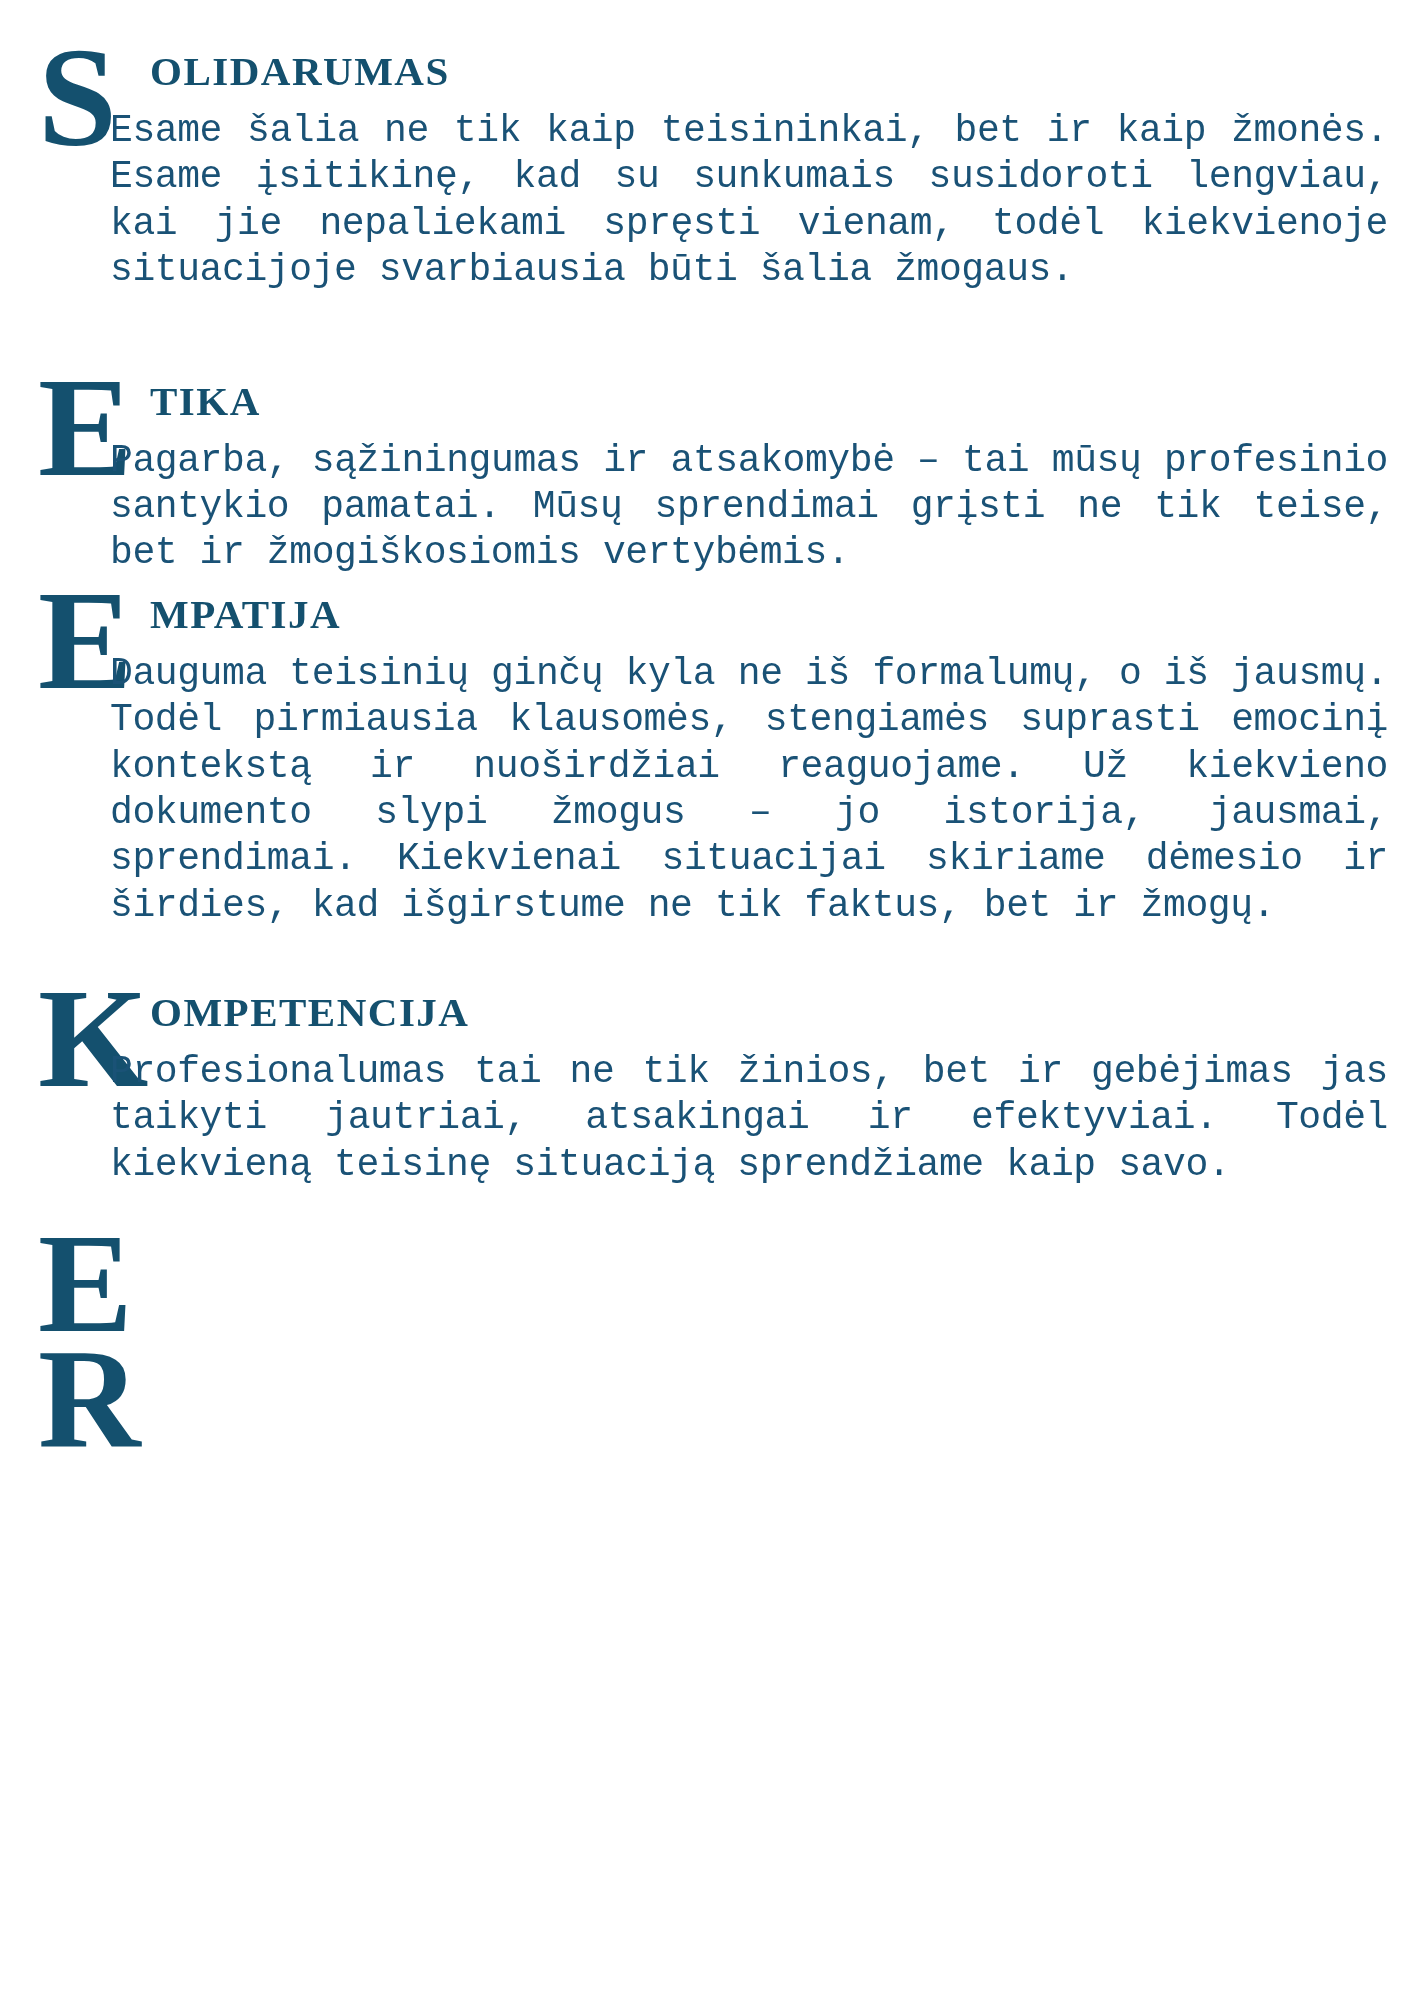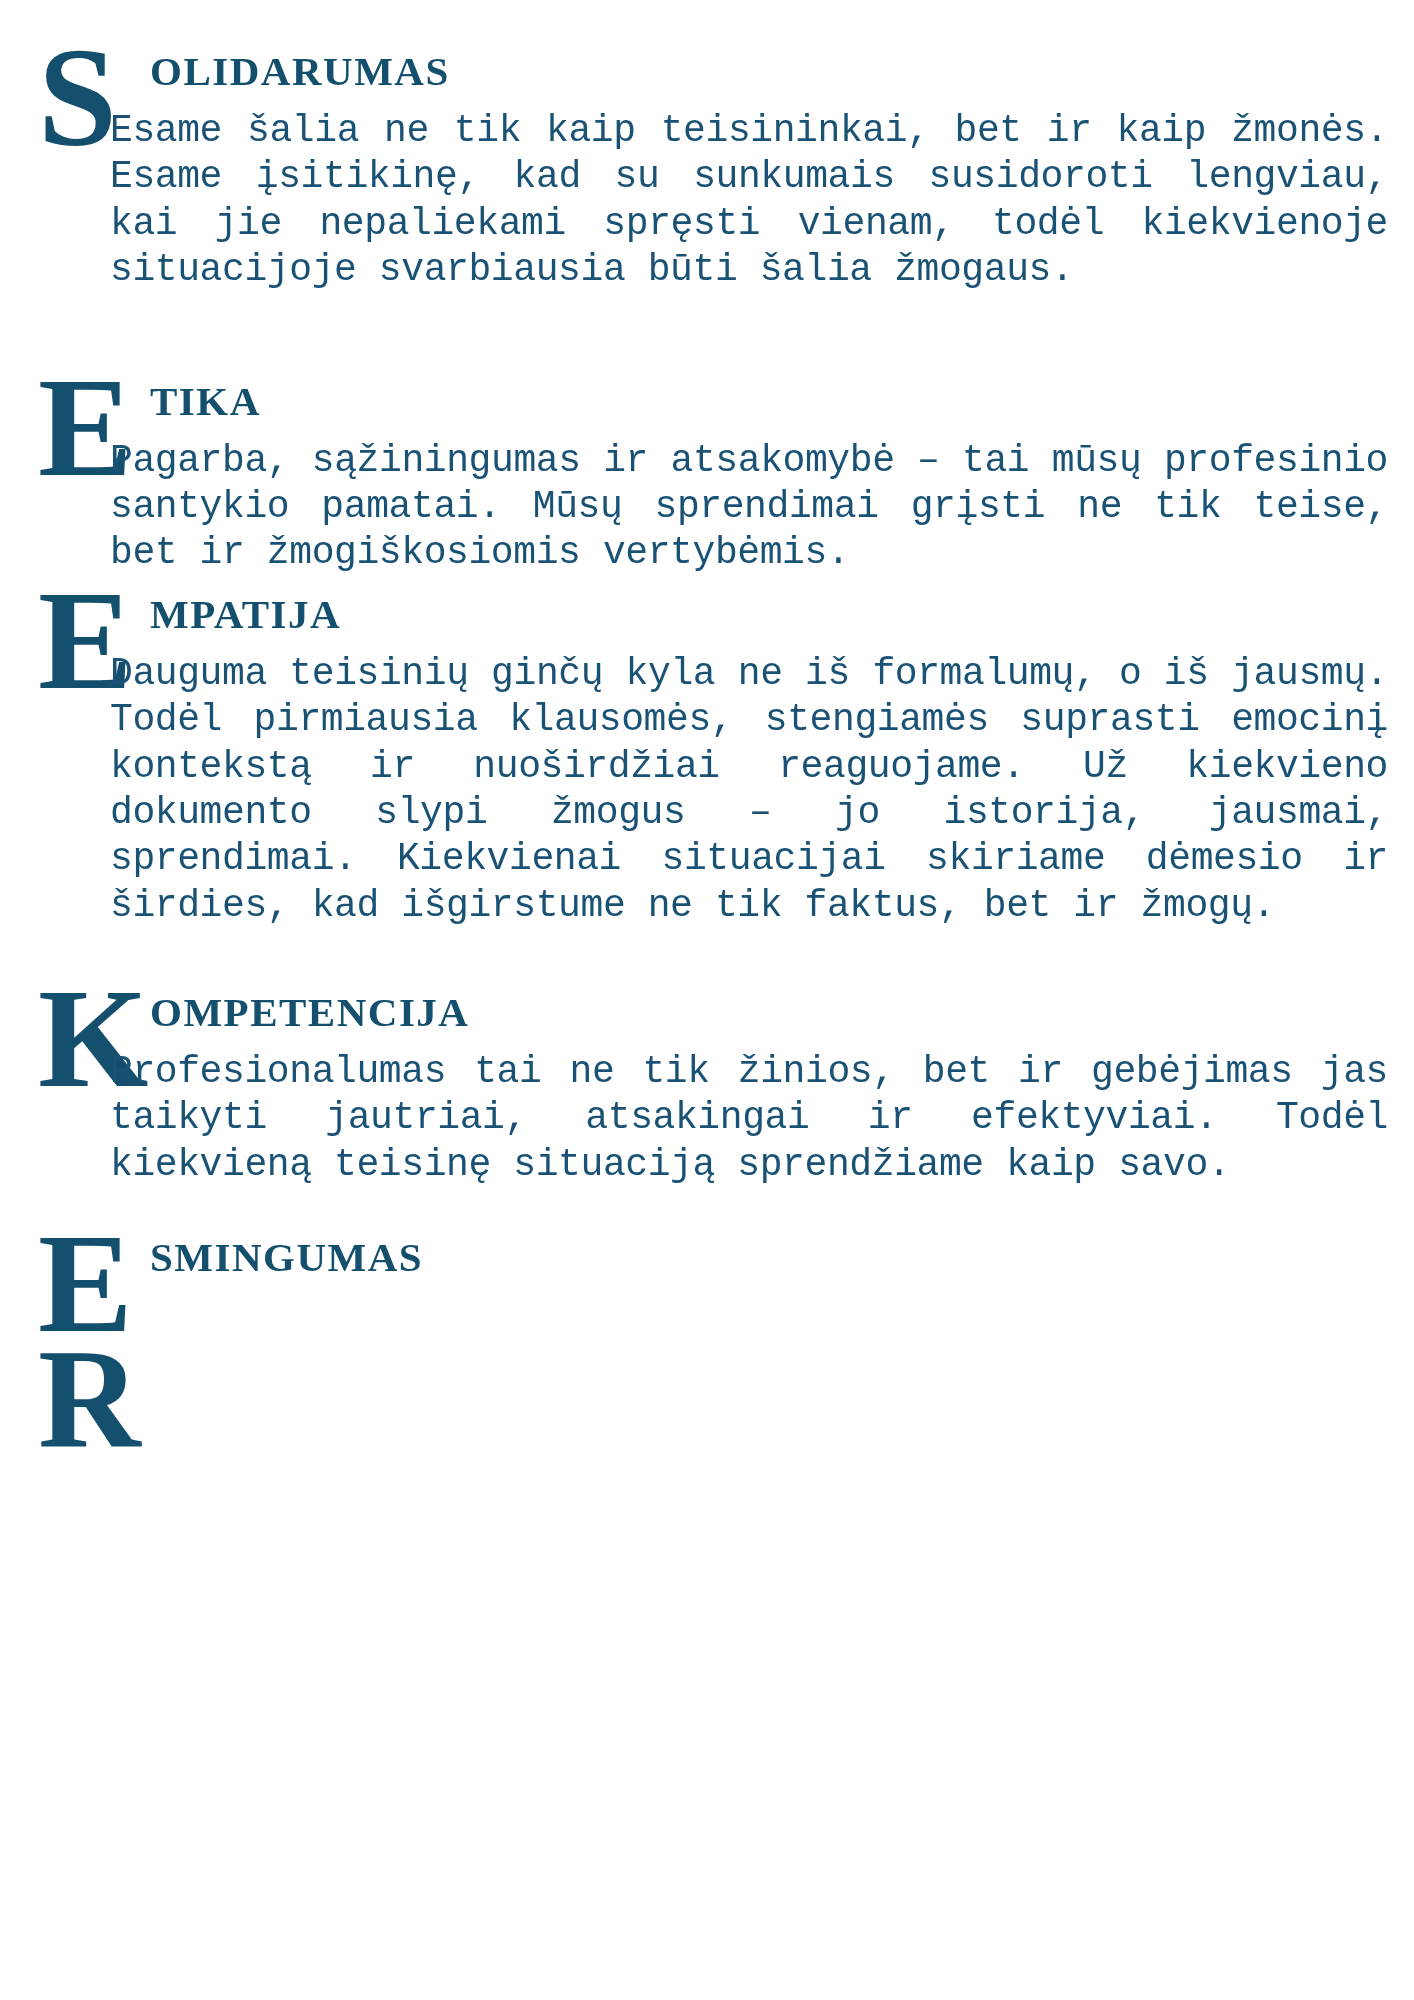--- a/index.html
+++ b/index.html
@@ -119,21 +119,20 @@
       <h2 class="section-heading">OMPETENCIJA</h2>
       <p class="section-body">Profesionalumas tai ne tik žinios, bet ir gebėjimas jas taikyti jautriai, atsakingai ir efektyviai. Todėl kiekvieną teisinę situaciją sprendžiame kaip savo.</p>
     </div>
   </section>
 
   <section class="value-section gap-2xs">
     <div class="dropcap-col">
       <div class="dropcap">E</div>
     </div>
     <div class="section-content">
-      <h2 class="section-heading">SMINGUMAS</h2>
     </div>
   </section>
 
   <section class="value-section">
     <div class="dropcap-col">
       <div class="dropcap">R</div>
     </div>
     <div class="section-content">
     </div>
   </section>

